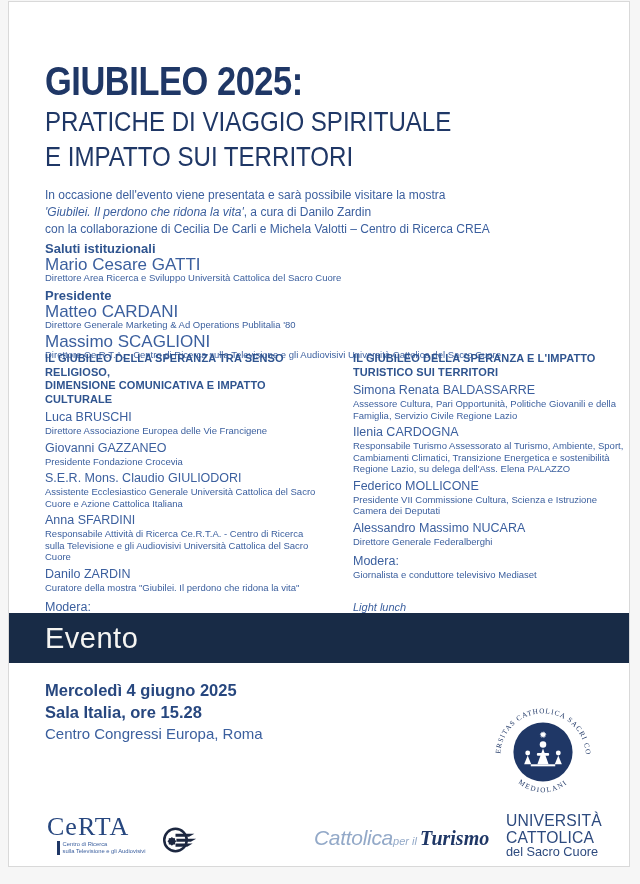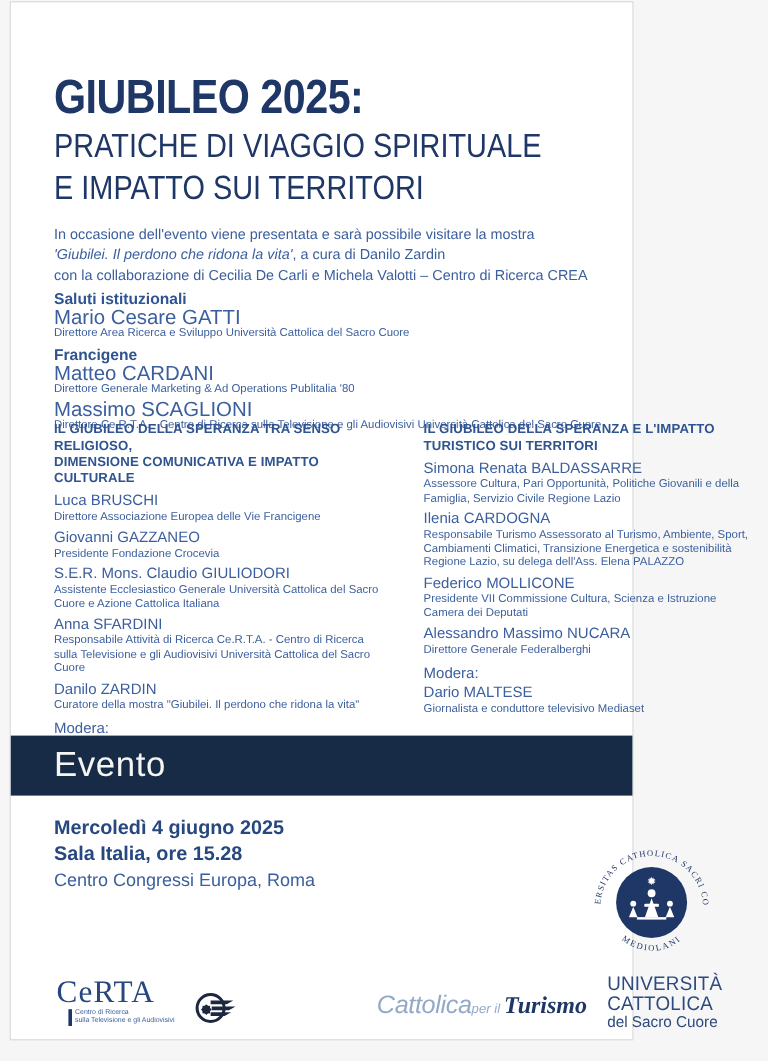--- a/index.html
+++ b/index.html
@@ -1,21 +1,21 @@
 <!DOCTYPE html>
 <html style="--navy: #1f3766; --banner: #182b46; --blue: #3b5f9e; --head: #2f548f; --deep: #27477f; --light-blue: #93a9c8; --pub: #1c2740;"><head>
 <meta charset="utf-8">
 <style>
   :root{
     --navy:#1f3766; --banner:#182b46; --blue:#3b5f9e; --head:#2f548f;
     --deep:#27477f; --light-blue:#93a9c8; --pub:#1c2740; --border:#d9d9d9;
   }
   *{margin:0;padding:0;box-sizing:border-box;}
   html,body{width:640px;height:884px;background:#f6f6f6;font-family:"Liberation Sans",sans-serif;overflow:hidden;}
-  .page{position:absolute;left:8px;top:1px;width:520px;height:866px;background:#ffffff;border:1px solid var(--border);}
+  .page{position:absolute;left:8px;top:1px;width:622px;height:866px;background:#ffffff;border:1px solid var(--border);}
 
   
   .title-block{position:absolute;left:36px;top:56px;color:var(--navy);}
   .title-l1{font-size:40px;font-weight:bold;letter-spacing:-.5px;transform:scaleX(.86);transform-origin:left;line-height:46px;white-space:nowrap;}
   .title-l2{font-size:28px;font-weight:500;transform:scaleX(.86);transform-origin:left;line-height:35px;white-space:nowrap;}
 
   
   .intro{position:absolute;left:36px;top:185px;font-size:12px;line-height:17px;color:var(--blue);}
   .intro .it{font-style:italic;}
 
@@ -81,21 +81,21 @@
   <div class="intro">
     <div>In occasione dell'evento viene presentata e sarà possibile visitare la mostra</div>
     <div><span class="it">'Giubilei. Il perdono che ridona la vita'</span><span>, a cura di Danilo Zardin</span></div>
     <div>con la collaborazione di Cecilia De Carli e Michela Valotti – Centro di Ricerca CREA</div>
   </div>
 
   <div class="sec1">
     <div class="sec-h">Saluti istituzionali</div>
     <div class="sp-name">Mario Cesare GATTI</div>
     <div class="sp-role">Direttore Area Ricerca e Sviluppo Università Cattolica del Sacro Cuore</div>
-    <div class="sec-h">Francigene</div>
+    <div class="sec-h">Presidente</div>
     <div class="sp-name">Matteo CARDANI</div>
     <div class="sp-role">Direttore Generale Marketing &amp; Ad Operations Publitalia '80</div>
     <div class="sp-name">Massimo SCAGLIONI</div>
     <div class="sp-role">Direttore Ce.R.T.A. - Centro di Ricerca sulla Televisione e gli Audiovisivi Università Cattolica del Sacro Cuore</div>
   </div>
 
   <div class="columns">
     <div class="col">
       <div class="col-h">
         <div>IL GIUBILEO DELLA SPERANZA TRA SENSO RELIGIOSO,</div>
@@ -125,21 +125,20 @@
       <div class="sp-name">Simona Renata BALDASSARRE</div>
       <div class="sp-role">Assessore Cultura, Pari Opportunità, Politiche Giovanili e della Famiglia, Servizio Civile Regione Lazio</div>
       <div class="sp-name">Ilenia CARDOGNA</div>
       <div class="sp-role">Responsabile Turismo Assessorato al Turismo, Ambiente, Sport, Cambiamenti Climatici, Transizione Energetica e sostenibilità Regione Lazio, su delega dell'Ass. Elena PALAZZO</div>
       <div class="sp-name">Federico MOLLICONE</div>
       <div class="sp-role">Presidente VII Commissione Cultura, Scienza e Istruzione Camera dei Deputati</div>
       <div class="sp-name">Alessandro Massimo NUCARA</div>
       <div class="sp-role">Direttore Generale Federalberghi</div>
       <div class="modera">
         <div>Modera:</div>
-        <div>Dario MALTESE</div>
         <div class="sp-role">Giornalista e conduttore televisivo Mediaset</div>
       </div>
       <div class="note">Light lunch</div>
     </div>
   </div>
 
   <div class="banner">
     <div class="banner-text">Evento</div>
   </div>
 

